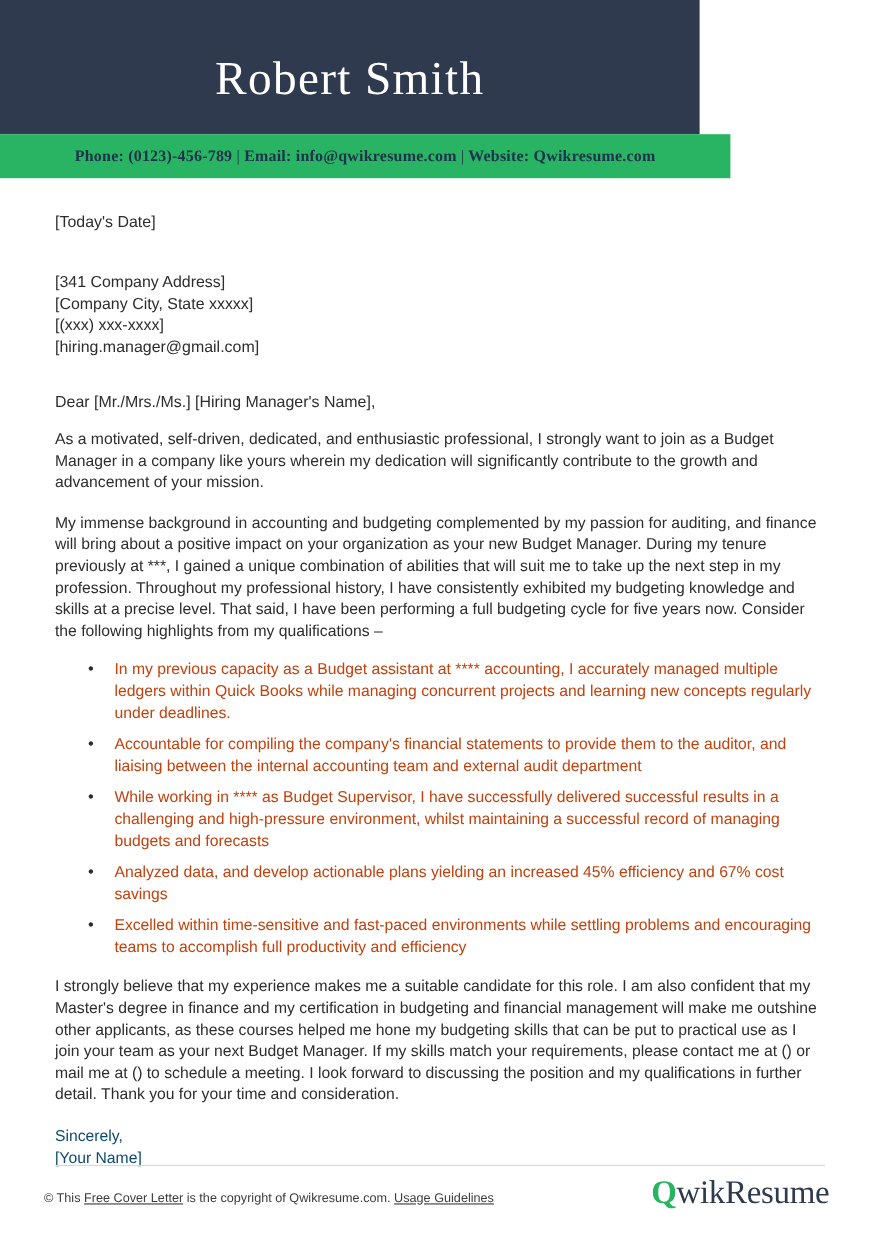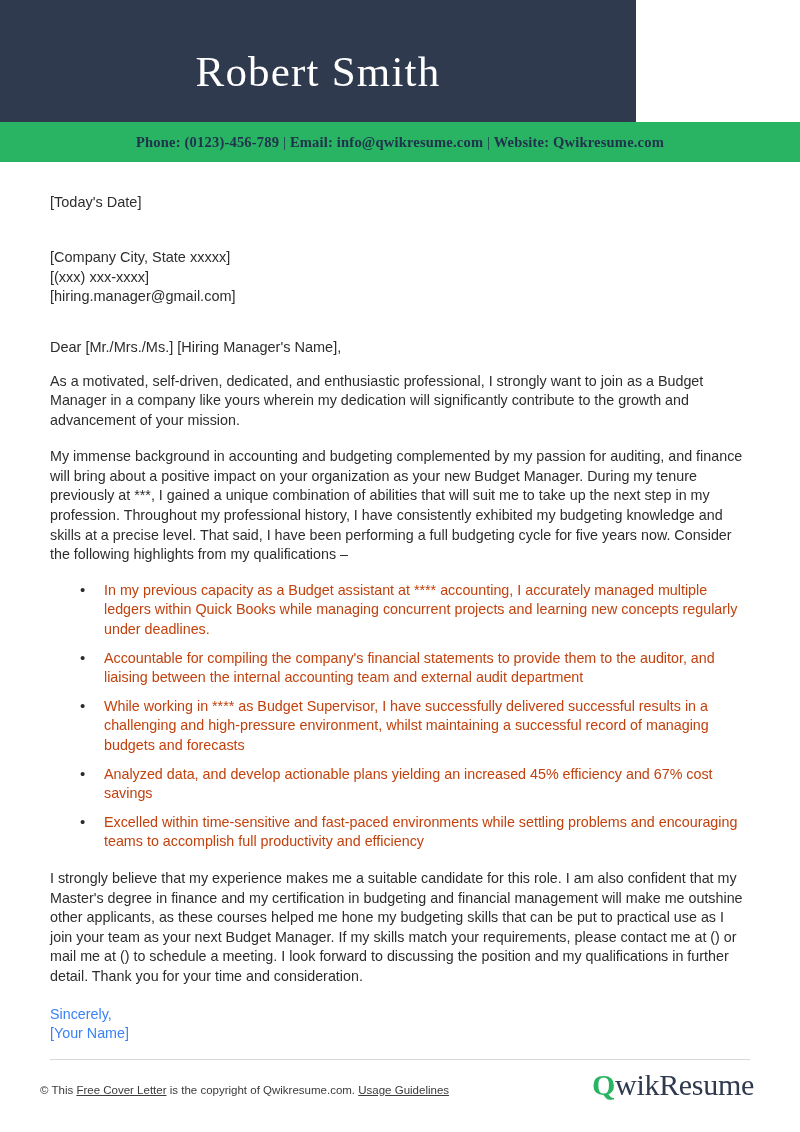--- a/index.html
+++ b/index.html
@@ -46,21 +46,21 @@
     color: #ffffff;
     font-size: 25px;
     line-height: 34px;
     margin-top: 4px;
     font-weight: normal;
   }
   
   .contact-bar {
     background: #28b463;
     height: 40px;
-    width: 800px;
+    width: 664px;
     display: flex;
     align-items: center;
     justify-content: center;
     box-sizing: border-box;
   }
   .contact-text {
     font-family: "Liberation Serif", serif;
     color: #20334c;
     font-size: 14.5px;
     font-weight: bold;
@@ -115,21 +115,21 @@
     position: absolute;
     left: -22px;
     top: -1px;
     font-size: 15px;
     color: #2d2d2d;
   }
   .closing {
     margin-top: 18px;
     font-size: 14.3px;
     line-height: 19.6px;
-    color: #3b82f6;
+    color: #0c4a6e;
   }
   
   .footer-rule {
     position: absolute;
     left: 50px;
     right: 50px;
     bottom: 72px;
     border-top: 1px solid #d8d8d8;
   }
   .footer {
@@ -190,20 +190,21 @@
       <span>Website:</span>
       <span>Qwikresume.com</span>
     </div>
   </div>
 
   <div class="body-wrap">
 
     <div class="date-line">[Today's Date]</div>
 
     <div class="addr-block">
+      <div>[341 Company Address]</div>
       <div>[Company City, State xxxxx]</div>
       <div>[(xxx) xxx-xxxx]</div>
       <div>[hiring.manager@gmail.com]</div>
     </div>
 
     <div class="salutation">Dear [Mr./Mrs./Ms.] [Hiring Manager's Name],</div>
 
     <p class="para">As a motivated, self-driven, dedicated, and enthusiastic professional, I strongly want to join as a Budget Manager in a company like yours wherein my dedication will significantly contribute to the growth and advancement of your mission.</p>
     <p class="para">My immense background in accounting and budgeting complemented by my passion for auditing, and finance will bring about a positive impact on your organization as your new Budget Manager. During my tenure previously at ***, I gained a unique combination of abilities that will suit me to take up the next step in my profession. Throughout my professional history, I have consistently exhibited my budgeting knowledge and skills at a precise level. That said, I have been performing a full budgeting cycle for five years now.  Consider the following highlights from my qualifications –</p>
 

